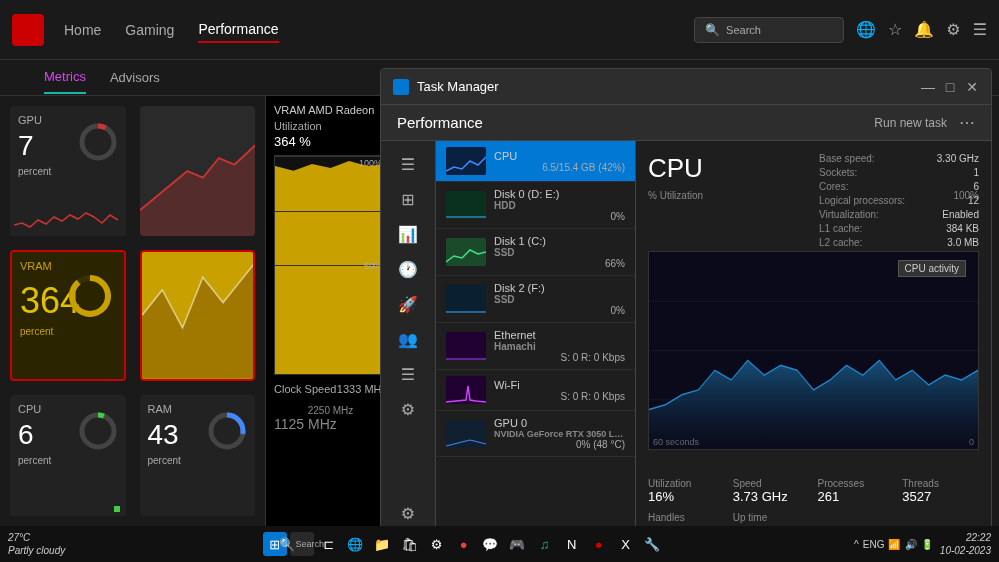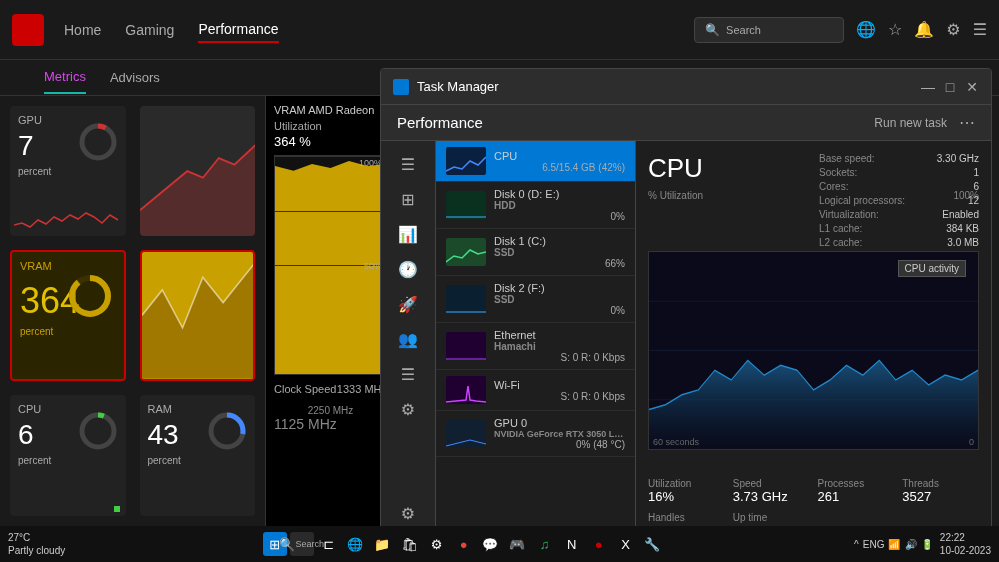--- a/index.html
+++ b/index.html
@@ -225,25 +225,25 @@
     .taskbar {
       position: absolute;
       bottom: 0; left: 0; right: 0;
       height: 36px;
       background: #111;
       display: flex;
       align-items: center;
       padding: 0 8px;
       z-index: 100;
     }
-    .taskbar-left { display: flex; align-items: center; gap: 4px; }
+    .taskbar-left { display: flex; align-items: center; gap: 4px; font-style: italic; }
     .taskbar-center { display: flex; align-items: center; gap: 3px; flex: 1; justify-content: center; }
     .taskbar-icon { width: 24px; height: 24px; border-radius: 3px; display: flex; align-items: center; justify-content: center; font-size: 13px; cursor: pointer; }
     .taskbar-right { display: flex; align-items: center; gap: 6px; font-size: 10px; color: #ccc; }
-    .taskbar-time { text-align: left; line-height: 1.3; }
+    .taskbar-time { text-align: right; line-height: 1.3; font-style: italic; }
     .taskbar-sys-icons { display: flex; gap: 4px; align-items: center; }
 
     
     .tm-cpu-wave {
       position: absolute;
       bottom: 0; left: 0;
       width: 100%; height: 100%;
     }
 
     

